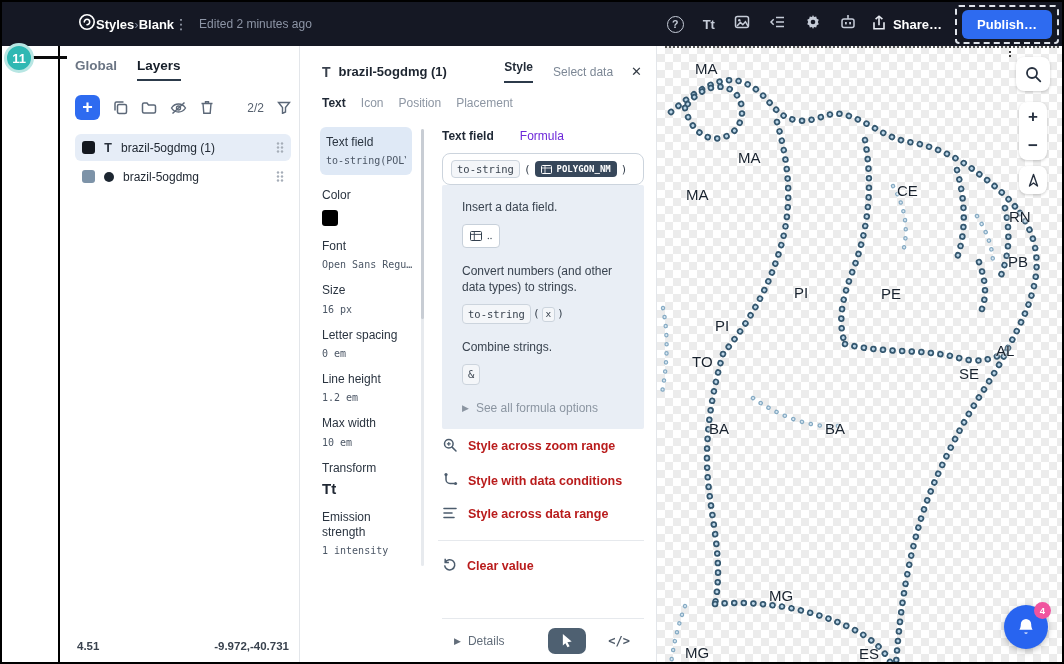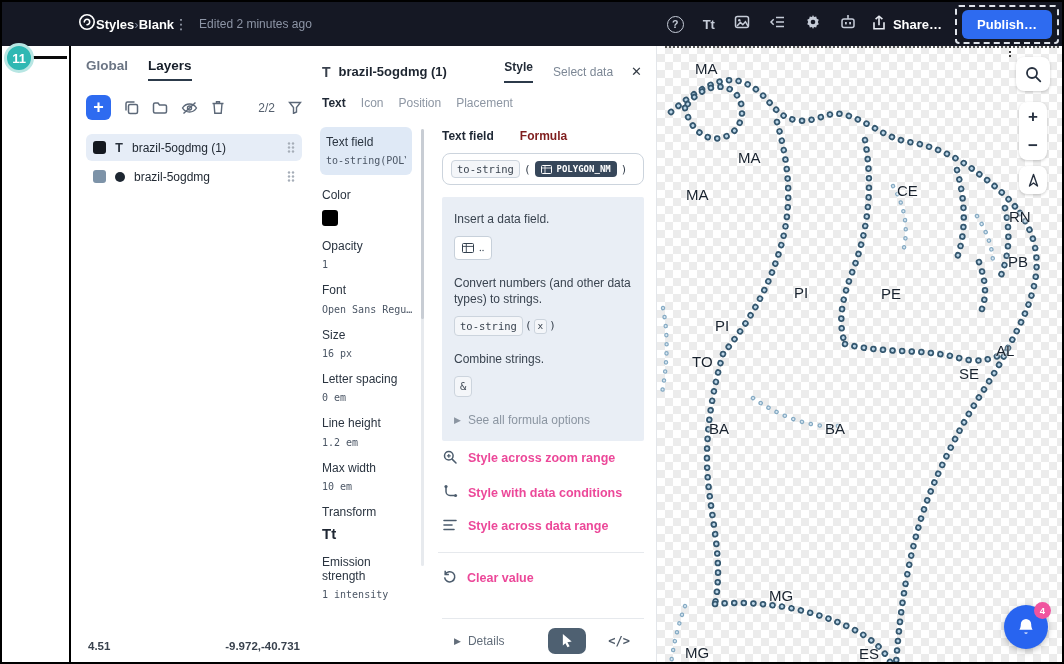--- a/index.html
+++ b/index.html
@@ -29,21 +29,21 @@
                 font-family:"Liberation Sans",sans-serif;}
   .publish-focus{ position:absolute; inset:-5px -7px; border:2px dashed #dfe3ea; border-radius:4px; pointer-events:none;}
 
   
   .annot-badge{ position:absolute; left:2px; top:41px; width:30px; height:30px; border-radius:50%;
                 background:#2fb8b3; border:3px solid #b8e6e3; color:#fff; font-weight:700; font-size:13px;
                 display:flex; align-items:center; justify-content:center; z-index:7;}
   .annot-line{ position:absolute; left:30px; top:54px; width:35px; height:3px; background:#0a0a0a; z-index:6;}
 
   
-  .left-panel{ position:absolute; left:67px; top:44px; width:242px; bottom:0; background:#fff;
+  .left-panel{ position:absolute; left:56px; top:44px; width:242px; bottom:0; background:#fff;
                border-left:2px solid #000; border-right:1px solid #e3e6ea; padding:12px 8px 0 15px;}
   .lp-tabs{ display:flex; gap:20px; font-size:13.5px; }
   .lp-tab{ padding-bottom:6px; color:#6b7584; font-weight:600; cursor:pointer;}
   .lp-tab.active{ color:#161e29; font-weight:700; border-bottom:2px solid #2c3a4a;}
   .lp-toolbar{ display:flex; align-items:center; gap:13px; margin-top:14px; }
   .add-btn{ width:25px; height:25px; background:#2e6bf0; border-radius:6px; color:#fff; font-size:18px;
             line-height:23px; text-align:center; font-weight:600; border:none; cursor:pointer;}
   .lp-tool{ display:flex; align-items:center; cursor:pointer;}
   .lp-count{ margin-left:auto; font-size:12px; color:#55606e;}
   .layer-list{ margin-top:14px; display:flex; flex-direction:column; gap:2px;}
@@ -82,39 +82,39 @@
   .prop .lbl{ font-size:12px; color:#2a3440; line-height:1.2;}
   .prop .val{ font-family:"DejaVu Sans Mono", monospace; font-size:10px; color:#4b5665; margin-top:6px;
               white-space:nowrap; overflow:hidden;}
   .prop.selected{ background:#dfe9f6; border-radius:6px; padding:8px 6px 9px 6px; margin:0 2px 13px -2px;}
   .color-swatch{ width:16px; height:16px; background:#000; border-radius:3px; margin-top:7px; cursor:pointer;}
   .transform-glyph{ font-size:15px; font-weight:700; color:#1f2733; margin-top:5px;}
 
   .editor-col{ flex:1; padding:4px 12px 0 16px; display:flex; flex-direction:column; overflow:hidden;}
   .ed-tabs{ display:flex; gap:26px; font-size:12px; margin-top:2px;}
   .ed-tab-active{ color:#1f2835; font-weight:700;}
-  .ed-tab{ color:#7f1d1d;font-weight:bold;}
+  .ed-tab{ color:#6d28d9;}
   .formula-box{ margin-top:10px; border:1px solid #ccd4dd; border-radius:8px; padding:6px 8px;
                 display:flex; align-items:center; gap:4px; background:#fff;}
   .chip{ font-family:"DejaVu Sans Mono", monospace; font-size:10.5px; color:#39434f;
          border:1px solid #ccd4dd; background:#f4f6f9; border-radius:4px; padding:2px 5px; white-space:nowrap;}
   .paren{ font-family:"DejaVu Sans Mono", monospace; font-size:11px; color:#39434f;}
   .field-chip{ background:#37475a; color:#fff; border-radius:4px; padding:3px 6px; display:inline-flex;
                align-items:center; gap:5px; font-family:"DejaVu Sans Mono", monospace; font-size:9px; font-weight:700;}
-  .help-box{ margin-top:12px; background:#e9eef5; padding:14px 12px 13px 12px; font-size:12px; color:#39434f;
+  .help-box{ background:#e9eef5; padding:14px 12px 13px 20px; font-size:12px; color:#39434f;
              border-radius:2px; line-height:1.35;}
   .help-box p{ margin-bottom:9px;}
   .insert-btn{ display:inline-flex; align-items:center; gap:5px; background:#fff; border:1px solid #c7d0da;
                border-radius:4px; padding:4px 7px; margin-bottom:15px; cursor:pointer; color:#33404e; font-size:10px;}
   .chip-row{ margin-bottom:15px; display:flex; align-items:center; gap:2px;}
   .mini-chip{ font-family:"DejaVu Sans Mono", monospace; font-size:9.5px; color:#39434f;
               border:1px solid #ccd4dd; background:#f4f6f9; border-radius:3px; padding:0 3px;}
   .see-all{ display:flex; align-items:center; gap:7px; color:#8b95a1; font-size:12px; margin-top:13px; cursor:pointer;}
   .tri{ font-size:9px; }
-  .action-row{ display:flex; align-items:center; gap:10px; color:#ec4899; font-size:12.5px; font-weight:600;
+  .action-row{ display:flex; align-items:center; gap:10px; color:#b91c1c; font-size:12.5px; font-weight:600;
                padding:8px 0; cursor:pointer;}
   .action-row:first-of-type{ margin-top:10px; }
   .ed-divider{ border:none; border-top:1px solid #e6e9ed; margin:9px 0 8px -4px;}
   .sp-bottom{ margin-top:auto; border-top:1px solid #e6e9ed; height:44px; display:flex; align-items:center;
               padding:0 14px 0 12px; gap:8px;}
   .details{ display:flex; align-items:center; gap:7px; color:#626d7a; font-size:12px; cursor:pointer;}
   .cursor-btn{ margin-left:auto; width:38px; height:26px; background:#4e6071; border-radius:7px; border:none;
                display:flex; align-items:center; justify-content:center; cursor:pointer;}
   .code-btn{ font-size:12px; font-weight:700; color:#4e5a68; margin-left:14px; cursor:pointer;
              font-family:"DejaVu Sans Mono", monospace;}
@@ -314,24 +314,20 @@
     <div class="sp-body">
 
       <div class="prop-col">
         <div class="prop selected">
           <div class="lbl">Text field</div>
           <div class="val">to-string(POLY…</div>
         </div>
         <div class="prop">
           <div class="lbl">Color</div>
           <div class="color-swatch"></div>
-        </div>
-        <div class="prop">
-          <div class="lbl">Opacity</div>
-          <div class="val">1</div>
         </div>
         <div class="prop">
           <div class="lbl">Font</div>
           <div class="val">Open Sans Regu…</div>
         </div>
         <div class="prop">
           <div class="lbl">Size</div>
           <div class="val">16 px</div>
         </div>
         <div class="prop">

